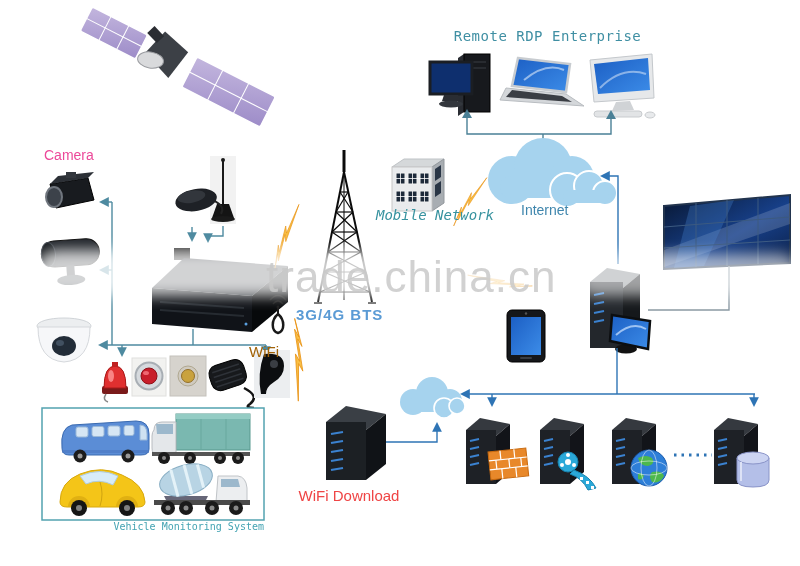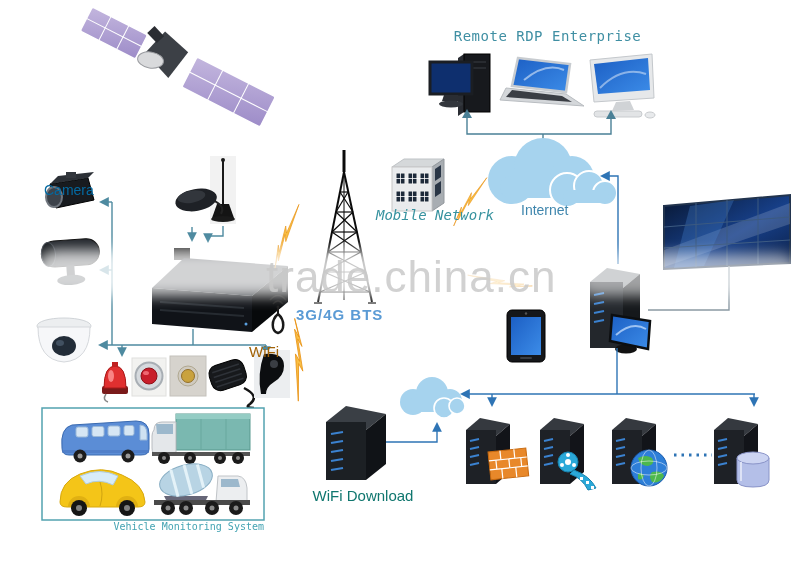--- a/index.html
+++ b/index.html
@@ -10,27 +10,27 @@
   #band-left{left:35px;top:250px;width:505px;height:46px;opacity:.78;}
   #band-right{left:575px;top:254px;width:225px;height:42px;opacity:.6;}
   #watermark{position:absolute;left:266px;top:236px;z-index:3;
              font-family:"Liberation Sans",sans-serif;font-weight:300;
              font-size:44px;color:#c9c9c9;opacity:.85;letter-spacing:1px;white-space:nowrap;margin-top:16px;}
   .lbl{position:absolute;z-index:4;white-space:nowrap;}
   .mono{font-family:"DejaVu Sans Mono",monospace;}
   #gps-label{left:203px;top:35px;font-size:13.5px;color:#64a5ba;}
   #gps-label b{font-size:15px;color:#2d7f93;}
   #rdp-label{left:435px;top:28px;width:225px;text-align:center;font-size:14px;color:#3f8fa3;letter-spacing:.5px;}
-  #camera-label{left:44px;top:147px;font-size:14px;color:#0369a1;margin-top:35px;}
+  #camera-label{left:44px;top:147px;font-size:14px;color:#ec4899;}
   #mno-label{left:370px;top:205px;width:130px;text-align:center;font-size:14px;color:#37929f;line-height:20px;font-style:italic;}
   #internet-label{left:521px;top:202px;font-size:14px;color:#3f86ad;}
   #bts-label{left:296px;top:306px;font-size:15px;font-weight:600;color:#5b9bd5;letter-spacing:1px;}
   #wifi-label{left:249px;top:343px;font-size:15px;color:#a16207;}
   #ivms-label{left:643px;top:360px;font-size:15px;color:#2f74b8;letter-spacing:.5px;}
-  #wifidl-label{left:293px;top:485px;width:112px;text-align:center;font-size:15px;color:#0f766e;line-height:21px;margin-left:14px;}
+  #wifidl-label{left:293px;top:485px;width:112px;text-align:center;font-size:15px;color:#ef4444;line-height:21px;}
   #vms-label{left:42px;top:521px;width:222px;text-align:right;font-size:10px;color:#43a3b2;}
 </style>
 </head>
 <body>
 
 <div id="stage">
 
 <svg id="diagram-svg" width="800" height="566" viewBox="0 0 800 566">
   <defs>
     <linearGradient id="boltGrad" x1="0" y1="0" x2="1" y2="1">

